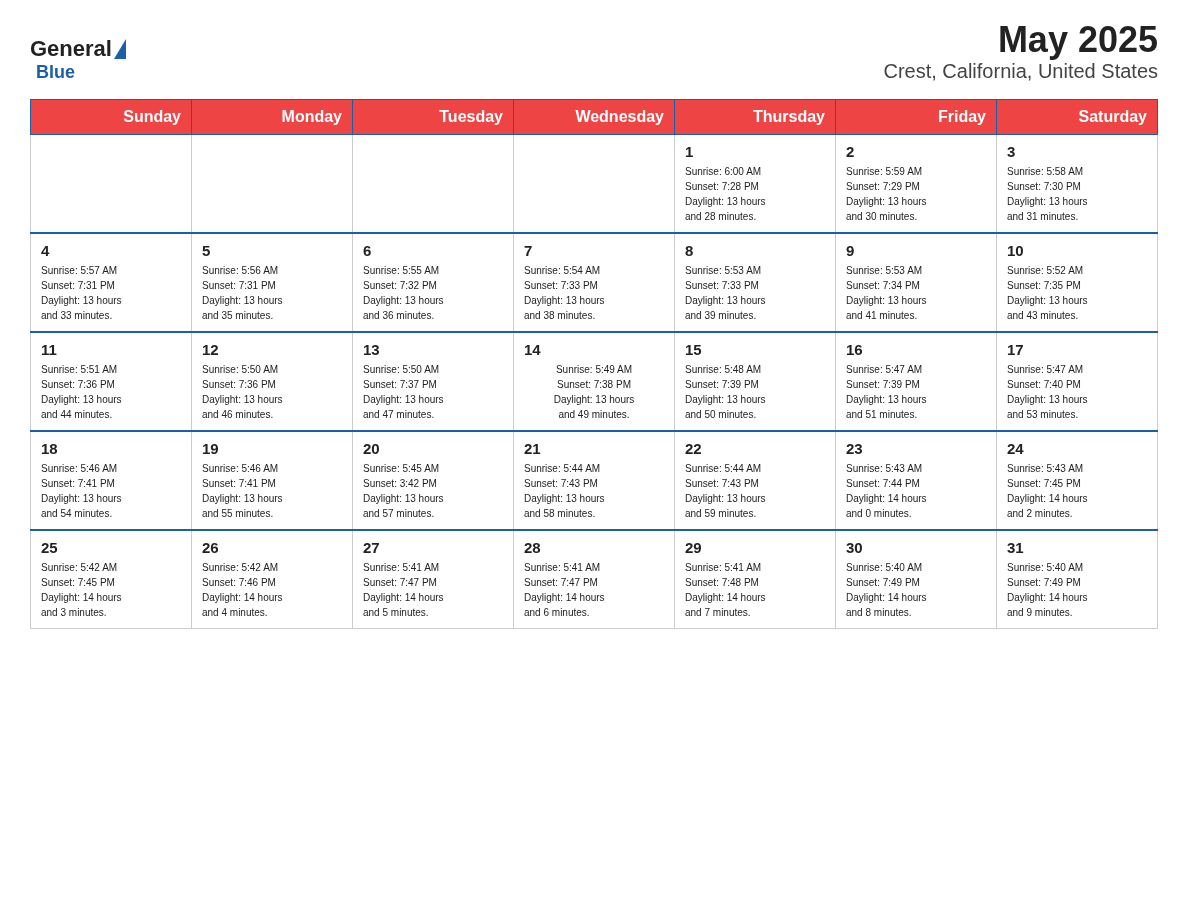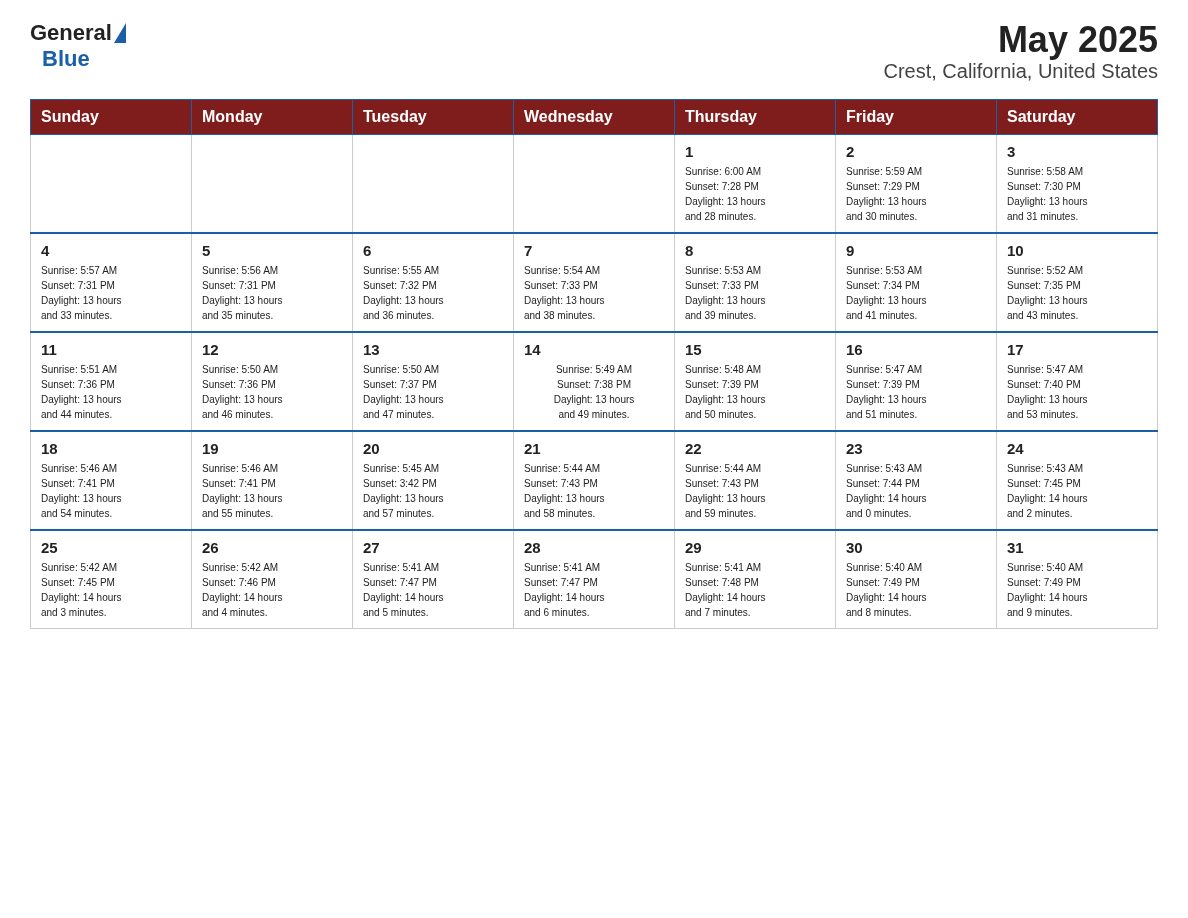--- a/index.html
+++ b/index.html
@@ -7,21 +7,21 @@
       font-family: Arial, sans-serif;
       background: #fff;
       color: #222;
       width: 1188px;
       min-height: 918px;
       padding: 20px 30px;
     }
     .header {
       display: flex;
       justify-content: space-between;
-      align-items: flex-start;
+      align-items: flex-end;
       margin-bottom: 16px;
     }
     .logo {
       display: flex;
       flex-direction: column;
       align-items: flex-start;
     }
     .logo-top {
       display: flex;
       align-items: center;
@@ -34,49 +34,49 @@
       width: 0; height: 0;
       border-left: 12px solid transparent;
       border-right: 0px solid transparent;
       border-bottom: 20px solid #1a5fa8;
       margin: 0 2px;
       display: inline-block;
       vertical-align: middle;
     }
     .logo-blue {
       color: #1a5fa8;
-      font-size: 22px;
-      font-weight: bold;
-      margin-left: 12px;
+      font-size: 18px;
+      font-weight: bold;
+      margin-left: 6px;
     }
     .title-block {
       text-align: right;
     }
     .title-block h1 {
       font-size: 36px;
       font-weight: bold;
       color: #222;
       line-height: 1.1;
     }
     .title-block .subtitle {
       font-size: 20px;
       color: #444;
     }
     .calendar {
       width: 100%;
       border-collapse: collapse;
       border: 1px solid #1a5fa8;
     }
     .calendar thead tr th {
-      background-color: #7f1d1d;
+      background-color: #ef4444;
       color: #fff;
       font-size: 16px;
       font-weight: bold;
       padding: 8px 10px;
-      text-align: left;
+      text-align: right;
       border: 1px solid #1a5fa8;
     }
     .calendar tbody tr td {
       vertical-align: top;
       padding: 8px 10px;
       border: 1px solid #ccc;
       width: 14.28%;
       min-height: 90px;
       font-size: 13px;
       color: #222;

